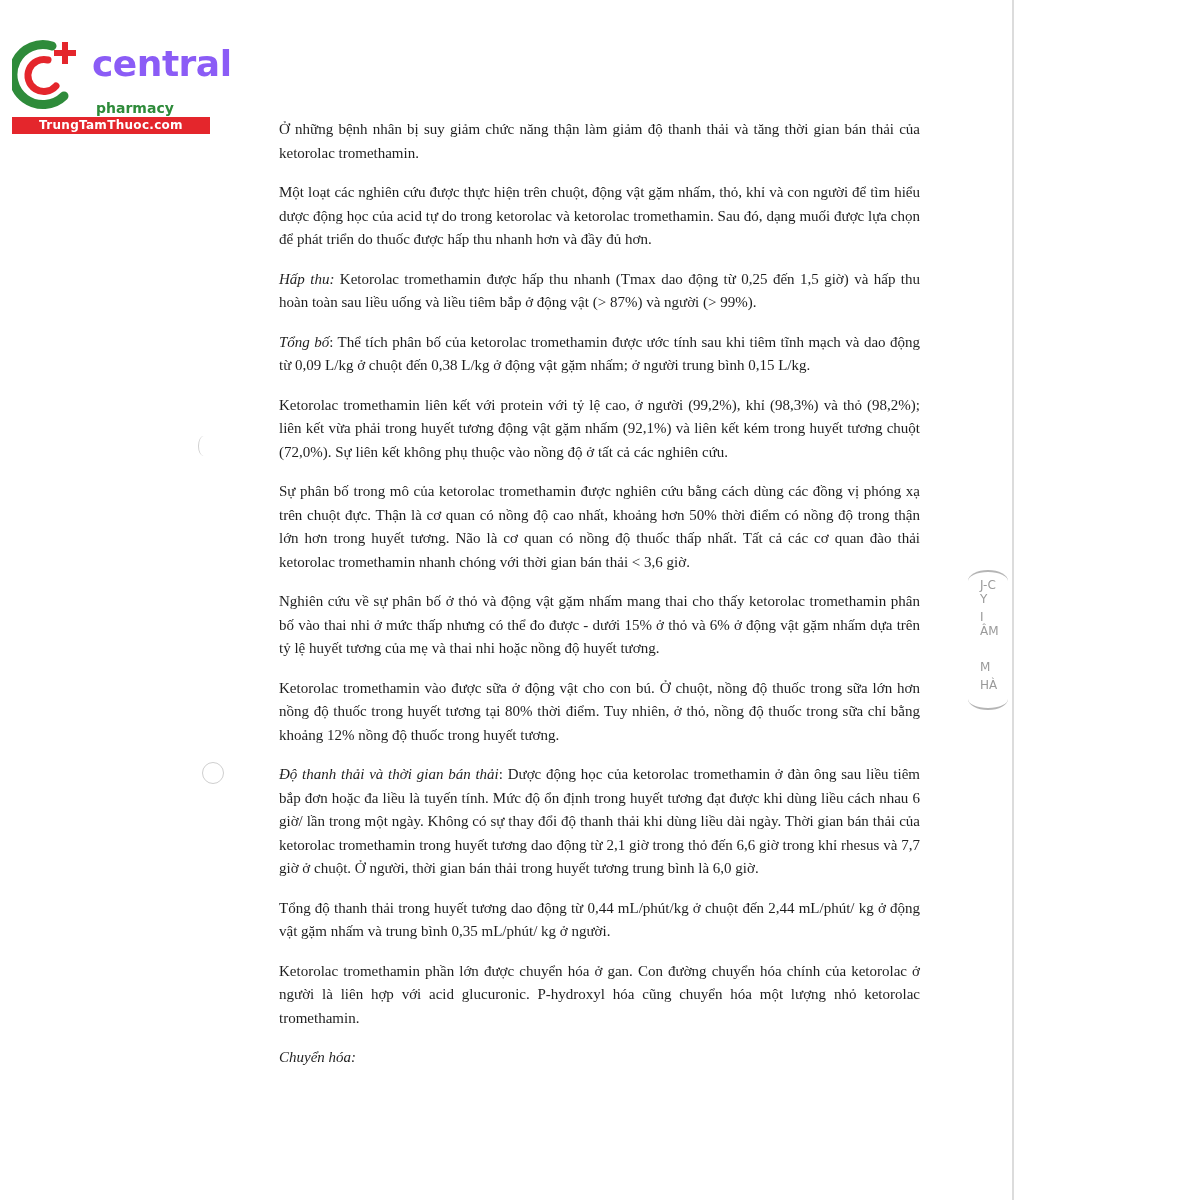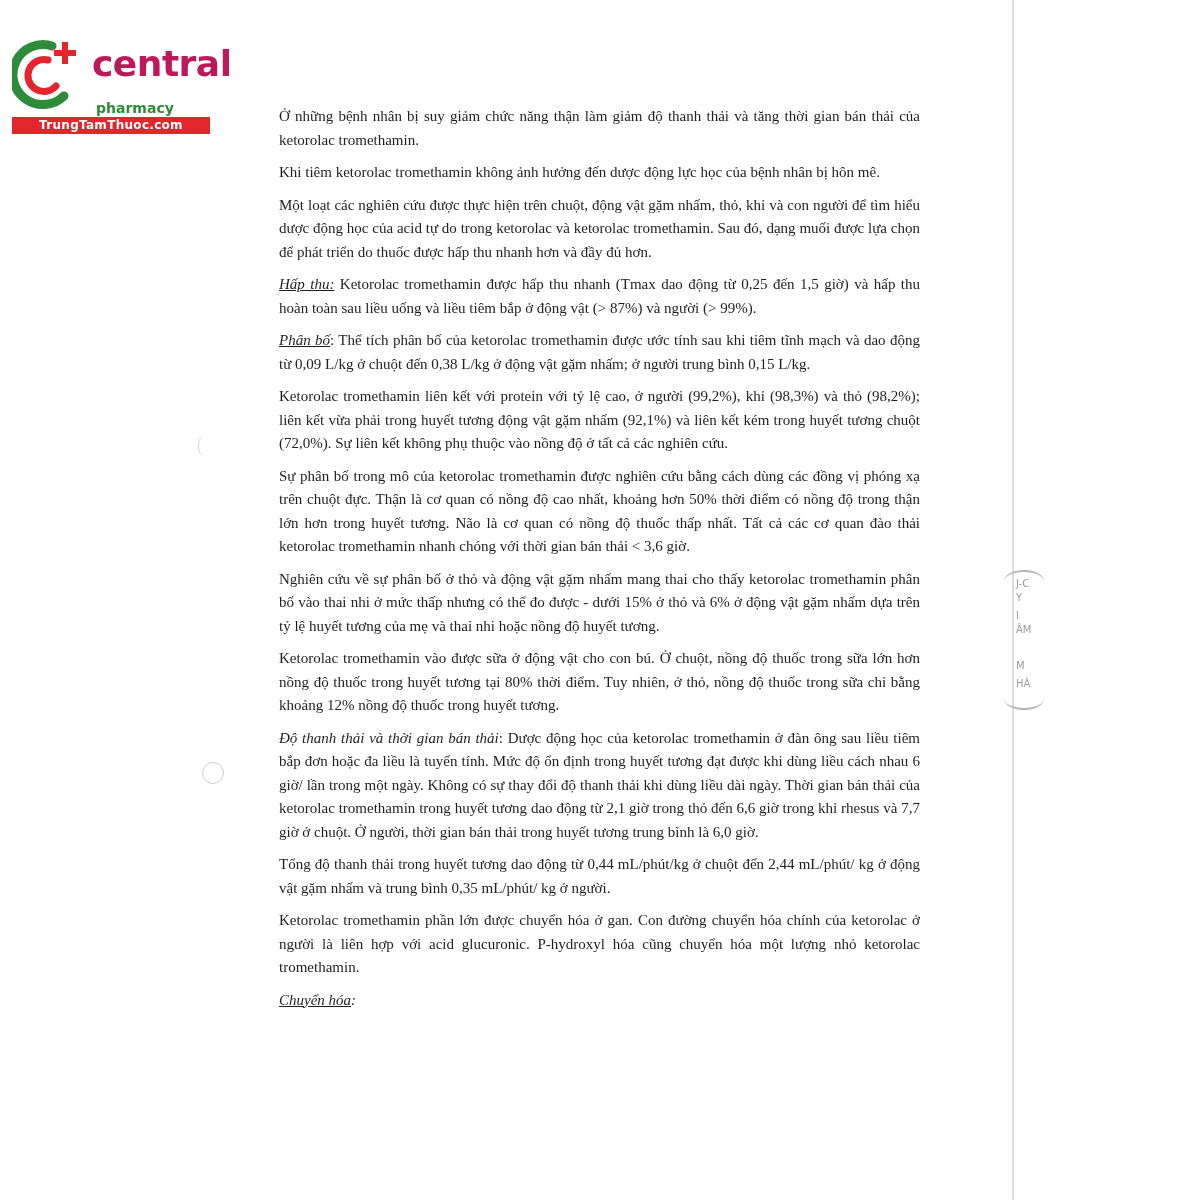--- a/index.html
+++ b/index.html
@@ -7,46 +7,46 @@
     width: 1200px; height: 1200px; position: relative; overflow: hidden;
     background: #ffffff;
     font-family: "Liberation Serif", serif;
     color: #1e1e1e;
   }
   .logo { position: absolute; left: 8px; top: 36px; width: 210px; height: 100px; }
   .logo-mark { position: absolute; left: 4px; top: 2px; width: 72px; height: 72px; }
   .logo-central {
     position: absolute; left: 84px; top: 8px;
     font-family: "DejaVu Sans", sans-serif; font-weight: bold;
-    font-size: 36px; color: #be185d; letter-spacing: -0.5px; line-height: 40px;
+    font-size: 36px; color: #8b5cf6; letter-spacing: -0.5px; line-height: 40px;
   }
   .logo-pharmacy {
     position: absolute; left: 88px; top: 52px;
     font-family: "DejaVu Sans", sans-serif; font-weight: bold;
     font-size: 14px; color: #2e8b3a; line-height: 16px; margin-top: 12px;
   }
   .logo-banner {
     position: absolute; left: 4px; top: 81px; width: 198px; height: 17px;
     background: #e4262c; border-radius: 0;
     color: #fff; font-family: "DejaVu Sans", sans-serif; font-weight: bold;
     font-size: 12px; line-height: 17px; text-align: center; letter-spacing: 0.3px;
   }
   .page-edge { position: absolute; left: 1012px; top: 0; width: 2px; height: 1200px; background: #dcdcdc; }
   .stamp {
-    position: absolute; left: 1012px; top: 570px; width: 30px; height: 140px;
-    color: #9a9a9a; font-family: "DejaVu Sans", sans-serif; font-size: 10px;
+    position: absolute; left: 976px; top: 570px; width: 30px; height: 140px;
+    color: #9a9a9a; font-family: "DejaVu Sans", sans-serif; font-size: 12px;
   }
   .stamp .arc { position: absolute; left: -8px; width: 40px; height: 20px; border-top: 2px solid #b5b5b5; border-radius: 50%; }
   .punch { position: absolute; border: 1px solid #cfcfcf; border-radius: 50%; }
   .content {
     position: absolute; left: 279px; top: 102px; width: 641px;
     font-size: 15px; line-height: 23.5px; text-align: justify;
   }
-  .content p { margin: 3px 0 9px 0; }
-  .heading-u { font-style: italic; text-decoration: underline; }
+  .content p { margin: 16px 0 9px 0; }
+  .heading-u { font-style: italic; }
   .heading-i { font-style: italic; }
 </style>
 </head>
 <body>
 
 <div class="logo">
   <svg class="logo-mark" viewBox="0 0 72 72">
     <path d="M52 58 A30 30 0 1 1 40 8" fill="none" stroke="#2e8b3a" stroke-width="9" stroke-linecap="round"></path>
     <path d="M44 48 A16 16 0 1 1 36 22" fill="none" stroke="#e4262c" stroke-width="7" stroke-linecap="round"></path>
     <rect x="50" y="4" width="6" height="22" fill="#e4262c"></rect>
@@ -68,24 +68,23 @@
   <div style="position:absolute;top:22px;left:4px;">Y</div>
   <div style="position:absolute;top:40px;left:4px;">I</div>
   <div style="position:absolute;top:54px;left:4px;">ÂM</div>
   <div style="position:absolute;top:90px;left:4px;">M</div>
   <div style="position:absolute;top:108px;left:4px;">HÀ</div>
   <div class="arc" style="top:118px;border-top:none;border-bottom:2px solid #b5b5b5;"></div>
 </div>
 
 <div class="content">
   <p><span>Ở những bệnh nhân bị suy giảm chức năng thận làm giảm độ thanh thải và tăng thời gian bán thải của ketorolac tromethamin.</span></p>
-  <p><span>Khi tiêm ketorolac tromethamin không ảnh hưởng đến dược động lực học của bệnh nhân bị hôn mê.</span></p>
   <p><span>Một loạt các nghiên cứu được thực hiện trên chuột, động vật gặm nhấm, thỏ, khỉ và con người để tìm hiểu dược động học của acid tự do trong ketorolac và ketorolac tromethamin. Sau đó, dạng muối được lựa chọn để phát triển do thuốc được hấp thu nhanh hơn và đầy đủ hơn.</span></p>
   <p><span class="heading-u">Hấp thu:</span><span> Ketorolac tromethamin được hấp thu nhanh (Tmax dao động từ 0,25 đến 1,5 giờ) và hấp thu hoàn toàn sau liều uống và liều tiêm bắp ở động vật (&gt; 87%) và người (&gt; 99%).</span></p>
-  <p><span class="heading-u">Phân bố</span><span>:  Thể tích phân bố của ketorolac tromethamin được ước tính sau khi tiêm tĩnh mạch và dao động từ 0,09 L/kg ở chuột đến 0,38 L/kg ở động vật gặm nhấm; ở người trung bình 0,15 L/kg.</span></p>
+  <p><span class="heading-u">Tổng bố</span><span>:  Thể tích phân bố của ketorolac tromethamin được ước tính sau khi tiêm tĩnh mạch và dao động từ 0,09 L/kg ở chuột đến 0,38 L/kg ở động vật gặm nhấm; ở người trung bình 0,15 L/kg.</span></p>
   <p><span>Ketorolac tromethamin liên kết với protein với tỷ lệ cao, ở người (99,2%), khỉ (98,3%) và thỏ (98,2%); liên kết vừa phải trong huyết tương động vật gặm nhấm (92,1%) và liên kết kém trong huyết tương chuột (72,0%). Sự liên kết không phụ thuộc vào nồng độ ở tất cả các nghiên cứu.</span></p>
   <p><span>Sự phân bố trong mô của ketorolac tromethamin được nghiên cứu bằng cách dùng các đồng vị phóng xạ trên chuột đực. Thận là cơ quan có nồng độ cao nhất, khoảng hơn 50% thời điểm có nồng độ trong thận lớn hơn trong huyết tương. Não là cơ quan có nồng độ thuốc thấp nhất. Tất cả các cơ quan đào thải ketorolac tromethamin nhanh chóng với thời gian bán thải &lt; 3,6 giờ.</span></p>
   <p><span>Nghiên cứu về sự phân bố ở thỏ và động vật gặm nhấm mang thai cho thấy ketorolac tromethamin phân bố vào thai nhi ở mức thấp nhưng có thể đo được - dưới 15% ở thỏ và 6% ở động vật gặm nhấm dựa trên tỷ lệ huyết tương của mẹ và thai nhi hoặc nồng độ huyết tương.</span></p>
   <p><span>Ketorolac tromethamin vào được sữa ở động vật cho con bú. Ở chuột, nồng độ thuốc trong sữa lớn hơn nồng độ thuốc trong huyết tương tại 80% thời điểm. Tuy nhiên, ở thỏ, nồng độ thuốc trong sữa chỉ bằng khoảng 12% nồng độ thuốc trong huyết tương.</span></p>
   <p><span class="heading-i">Độ thanh thải và thời gian bán thải</span><span>: Dược động học của ketorolac tromethamin ở đàn ông sau liều tiêm bắp đơn hoặc đa liều là tuyến tính. Mức độ ổn định trong huyết tương đạt được khi dùng liều cách nhau 6 giờ/ lần trong một ngày. Không có sự thay đổi độ thanh thải khi dùng liều dài ngày. Thời gian bán thải của ketorolac tromethamin trong huyết tương dao động từ 2,1 giờ trong thỏ đến 6,6 giờ trong khỉ rhesus và 7,7 giờ ở chuột. Ở người, thời gian bán thải trong huyết tương trung bình là 6,0 giờ.</span></p>
   <p><span>Tổng độ thanh thải trong huyết tương dao động từ 0,44 mL/phút/kg ở chuột đến 2,44 mL/phút/ kg ở động vật gặm nhấm và trung bình 0,35 mL/phút/ kg ở người.</span></p>
   <p><span>Ketorolac tromethamin phần lớn được chuyển hóa ở gan. Con đường chuyển hóa chính của ketorolac ở người là liên hợp với acid glucuronic. P-hydroxyl hóa cũng chuyển hóa một lượng nhỏ ketorolac tromethamin.</span></p>
   <p><span class="heading-u">Chuyển hóa</span><span class="heading-i">:</span></p>
 </div>
 

